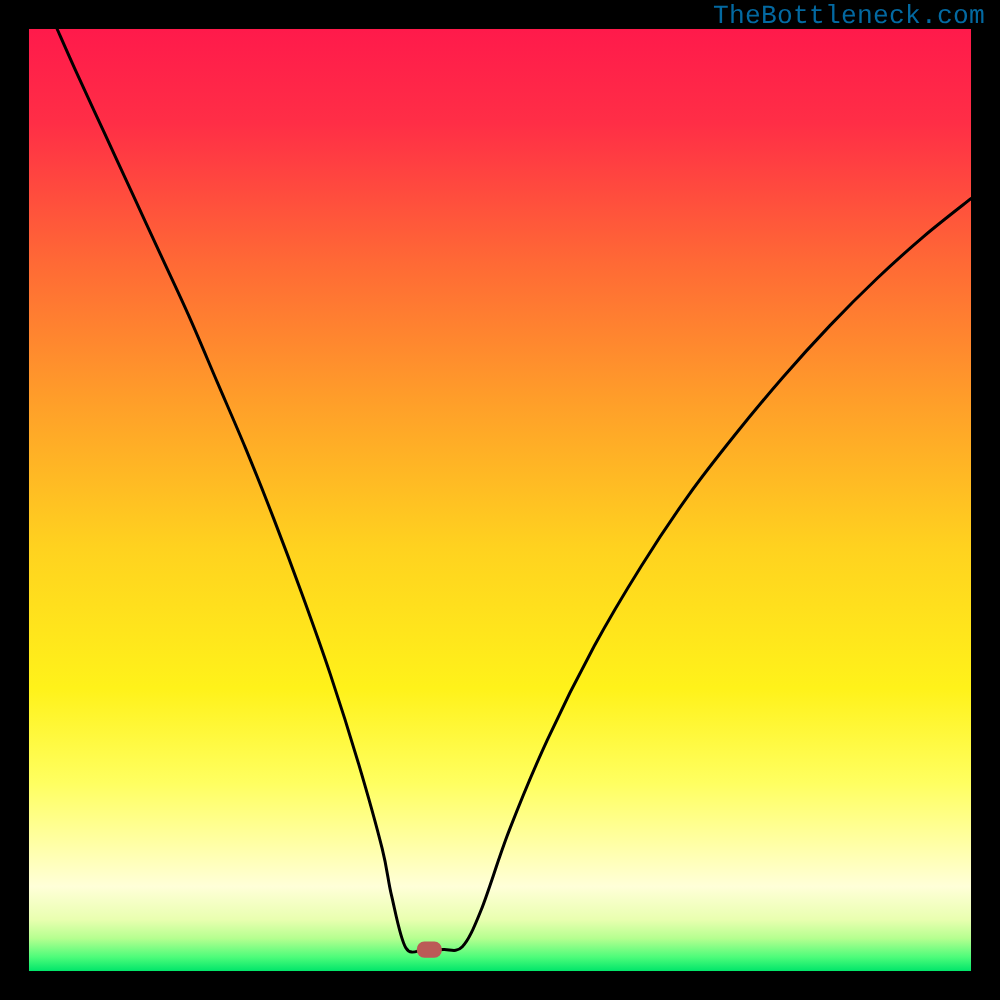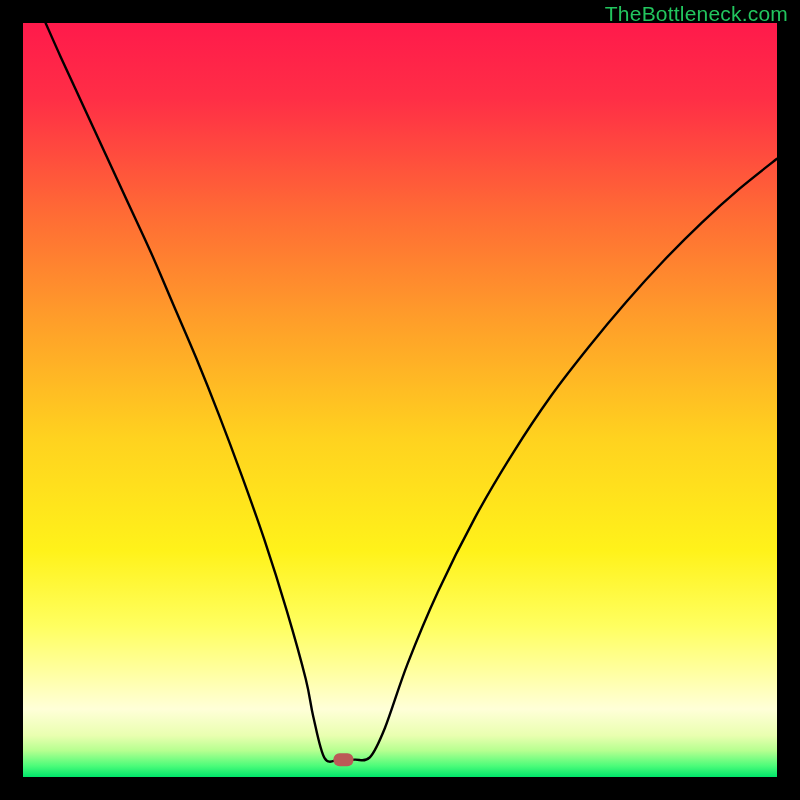--- a/index.html
+++ b/index.html
@@ -21,25 +21,26 @@
     left: 23px;
     top: 23px;
     width: 754px;
     height: 754px;
     overflow: hidden;
   }
   .watermark {
     position: absolute;
     top: 2px;
     right: 12px;
-    color: #22c55e;
+    color: #0369a1;
     font-size: 21px;
     letter-spacing: 0.2px;
     font-weight: 400;
     user-select: none;
+    font-family: Liberation Mono, monospace;
   }
   svg { display: block; }
 </style>
 </head>
 <body>
 
 <div class="frame">
   <div class="plot">
     <svg id="chart-svg" viewBox="0 0 754 754" width="754" height="754">
       <defs>

